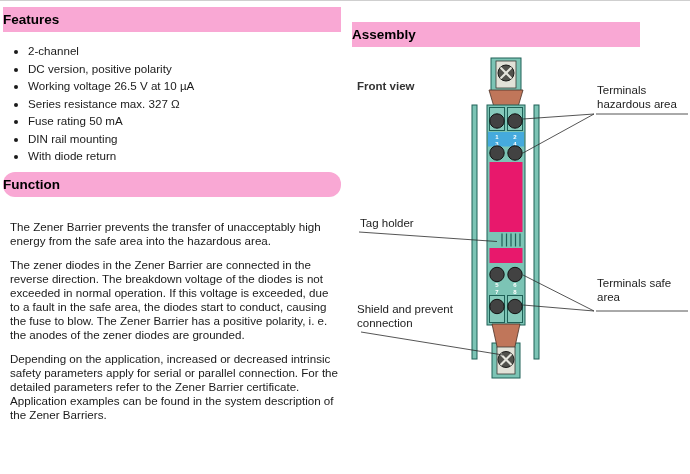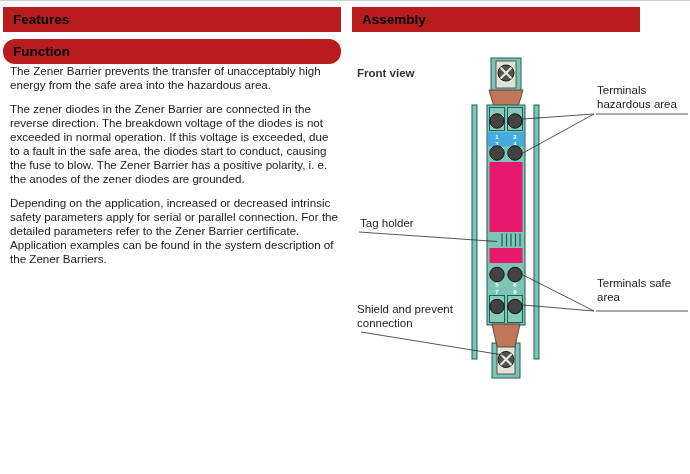--- a/index.html
+++ b/index.html
@@ -8,63 +8,71 @@
     position: relative;
     width: 690px;
     height: 474px;
     background: #fff;
     font-family: "Liberation Sans", "DejaVu Sans", sans-serif;
     color: #1a1a1a;
     overflow: hidden;
     border-top: 1px solid #cfcfcf;
   }
   .col-left  { position:absolute; left:3px;  top:6px; width:338px; }
-  .col-right { position:absolute; left:352px; top:6px; width:288px; }
+  .col-right { position:absolute; left:352px; top:21px; width:288px; }
   .section-header {
-    background:#b91c1c;
+    background:#f9a8d4;
     height:25px;
     line-height:25px;
-    padding-left:10px;
     font-size:13.5px;
     font-weight:bold;
     color:#000;
   }
   ul.features {
     margin:10px 0 0 0;
     padding-left:25px;
     list-style:disc;
     font-size:11.6px;
   }
   ul.features li { line-height:17.5px; }
   .function-header { margin-top:7px;border-radius:12px; }
-  .function-text { margin:0 0 0 7px; width:331px; font-size:11.6px; line-height:14px; }
+  .function-text { margin:23px 0 0 7px; width:331px; font-size:11.6px; line-height:14px; }
   .function-text p { margin:0 0 10px 0; }
   .callout {
     position:absolute;
     font-size:11.5px;
     line-height:13.5px;
     color:#222;
   }
   .front-view {
     position:absolute;
-    left:357px; top:66px;
+    left:357px; top:79px;
     font-size:11.5px;
     font-weight:bold;
     color:#333;
   }
   svg.overlay { position:absolute; left:0; top:0; pointer-events:none; }
   svg text.tnum { font-family:"Liberation Sans","DejaVu Sans",sans-serif; font-size:6px; font-weight:bold; fill:#fff; }
 </style>
 </head>
 <body>
 
 <div class="page">
 
   <div class="col-left">
     <div class="section-header">Features</div>
+    <ul class="features">
+      <li>2-channel</li>
+      <li>DC version, positive polarity</li>
+      <li>Working voltage 26.5 V at 10 µA</li>
+      <li>Series resistance max. 327 Ω</li>
+      <li>Fuse rating 50 mA</li>
+      <li>DIN rail mounting</li>
+      <li>With diode return</li>
+    </ul>
     <div class="section-header function-header">Function</div>
     <div class="function-text">
       <p>The Zener Barrier prevents the transfer of unacceptably high energy from the safe area into the hazardous area.</p>
       <p>The zener diodes in the Zener Barrier are connected in the reverse direction. The breakdown voltage of the diodes is not exceeded in normal operation. If this voltage is exceeded, due to a fault in the safe area, the diodes start to conduct, causing the fuse to blow. The Zener Barrier has a positive polarity, i. e. the anodes of the zener diodes are grounded.</p>
       <p>Depending on the application, increased or decreased intrinsic safety parameters apply for serial or parallel connection. For the detailed parameters refer to the Zener Barrier certificate. Application examples can be found in the system description of the Zener Barriers.</p>
     </div>
   </div>
 
   <div class="col-right">
     <div class="section-header">Assembly</div>

